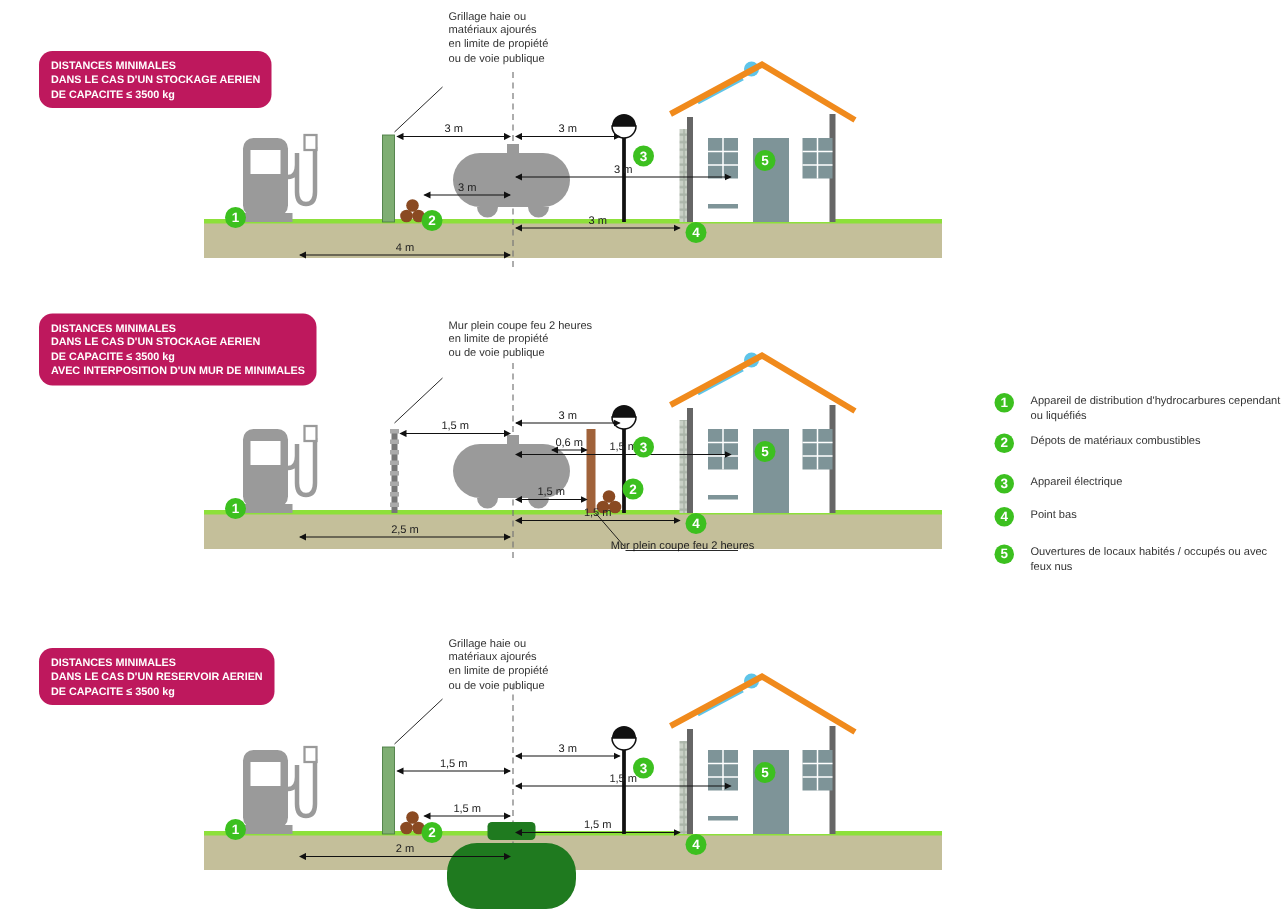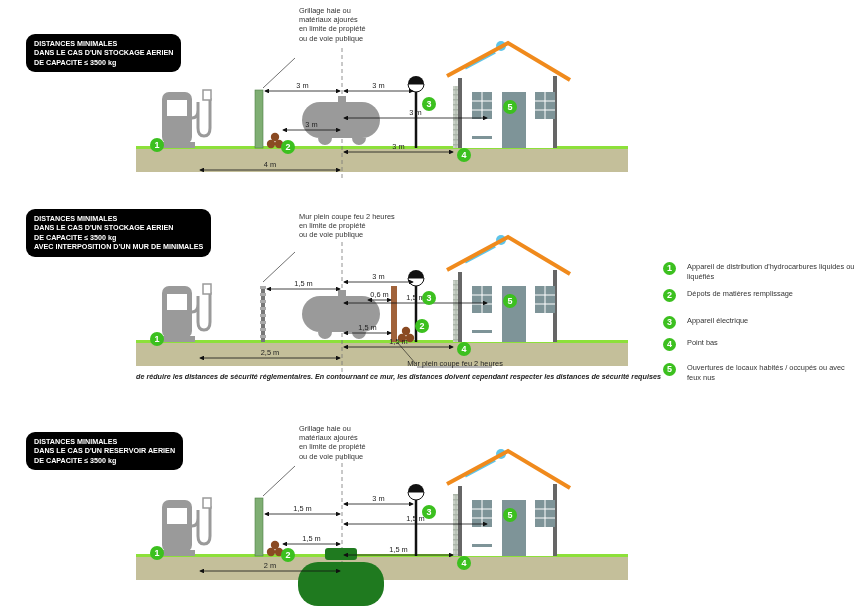--- a/index.html
+++ b/index.html
@@ -1,17 +1,17 @@
 <!DOCTYPE html>
 <html><head>
 <meta charset="utf-8">
 <style>
   html, body { margin:0; padding:0; background:#ffffff; }
   body { width:858px; height:607px; position:relative; overflow:hidden; font-family:"Liberation Sans", sans-serif; }
-  .title-box { position:absolute; left:26px; background:#000000; color:#fff; border-radius:9px; padding:5px 8px 5px 8px; font-weight:bold; font-size:7.2px; line-height:9.4px; }
+  .title-box { position:absolute; left:26px; background:#be185d; color:#fff; border-radius:9px; padding:5px 8px 5px 8px; font-weight:bold; font-size:7.2px; line-height:9.4px; }
   .title-box div { white-space:nowrap; }
   .note-text { position:absolute; font-size:7.4px; line-height:9.2px; color:#333; white-space:nowrap; }
   .nota { position:absolute; left:136px; top:372px; font-size:7.2px; line-height:9.6px; font-style:italic; font-weight:bold; color:#222; width:560px; }
   .nota div { white-space:nowrap; }
   .legend { position:absolute; left:663px; top:262px; }
   .leg-item { position:absolute; left:0; }
   .leg-badge { position:absolute; left:0; top:0; width:13px; height:13px; border-radius:50%; background:#3cc01f; color:#fff; font-size:9px; font-weight:bold; text-align:center; line-height:13px; }
   .leg-text { position:absolute; left:24px; top:0; font-size:7.4px; line-height:10px; color:#333; width:170px; }
   svg text { font-family:"Liberation Sans", sans-serif; }
 </style>
@@ -47,31 +47,30 @@
   <div>ou de voie publique</div>
 </div>
 <div class="note-text" style="left:299px; top:424px;">
   <div>Grillage haie ou</div>
   <div>matériaux ajourés</div>
   <div>en limite de propiété</div>
   <div>ou de voie publique</div>
 </div>
 
 <div class="nota">
-  <div>de réduire les distances de sécurité réglementaires. En contournant ce mur, les distances doivent cependant respecter les distances de sécurité requises</div>
 </div>
 
 <div class="legend">
   <div class="leg-item" style="top:0px;">
     <span class="leg-badge">1</span>
-    <span class="leg-text">Appareil de distribution d'hydrocarbures liquides ou liquéfiés</span>
+    <span class="leg-text">Appareil de distribution d'hydrocarbures cependant ou liquéfiés</span>
   </div>
   <div class="leg-item" style="top:27px;">
     <span class="leg-badge">2</span>
-    <span class="leg-text">Dépots de matières remplissage</span>
+    <span class="leg-text">Dépots de matériaux combustibles</span>
   </div>
   <div class="leg-item" style="top:54px;">
     <span class="leg-badge">3</span>
     <span class="leg-text">Appareil électrique</span>
   </div>
   <div class="leg-item" style="top:76px;">
     <span class="leg-badge">4</span>
     <span class="leg-text">Point bas</span>
   </div>
   <div class="leg-item" style="top:101px;">

